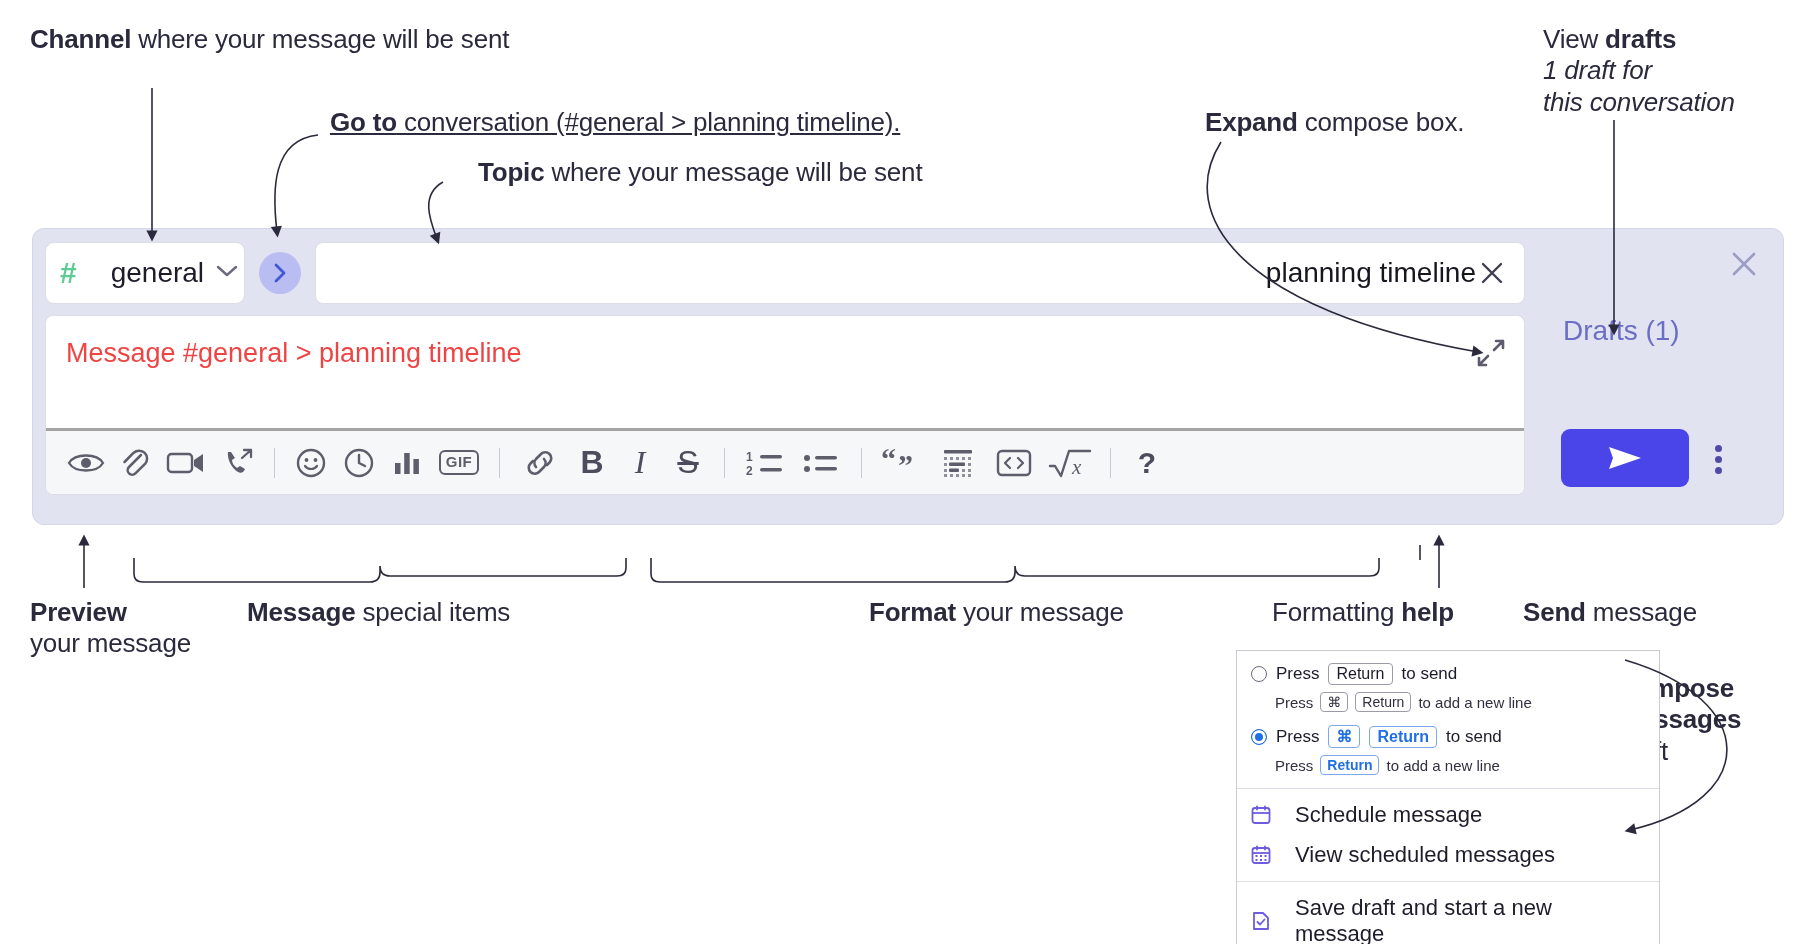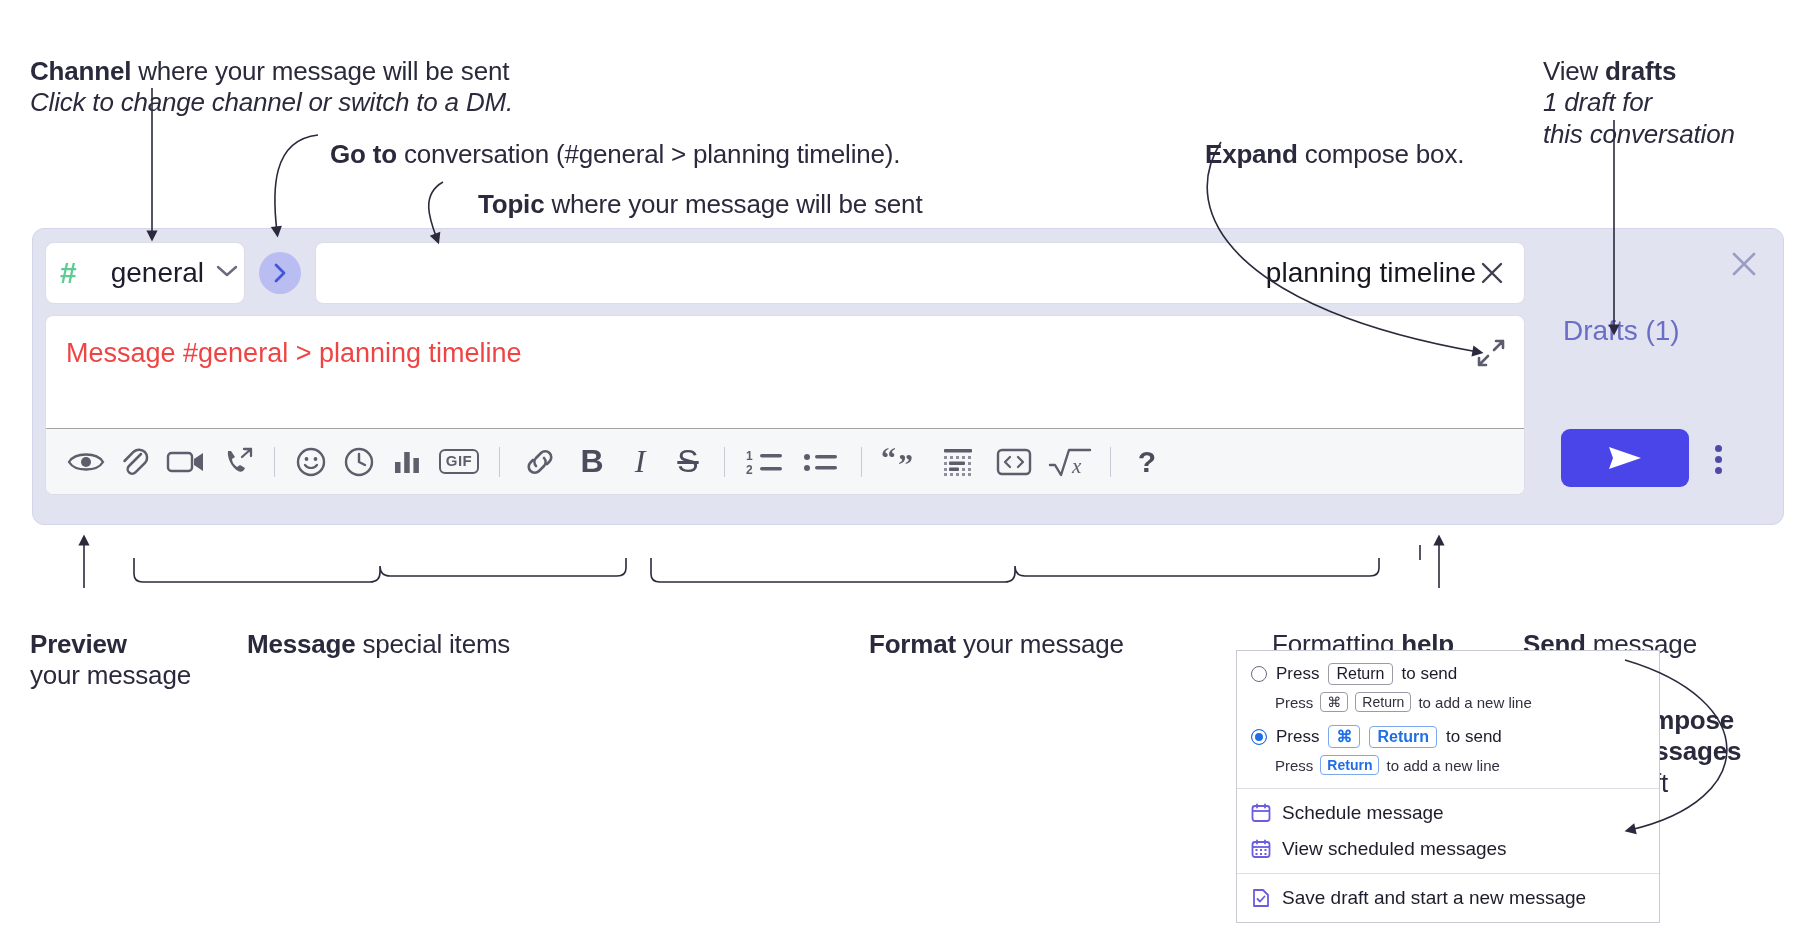--- a/index.html
+++ b/index.html
@@ -1,20 +1,20 @@
 <!DOCTYPE html>
 <html><head>
 <meta charset="utf-8">
 <style>
   html,body{margin:0;padding:0;}
   body{
     width:1814px;height:944px;background:#ffffff;position:relative;
     font-family:"Liberation Sans", sans-serif;color:#2b2a3d;overflow:hidden;
   }
-  .abs{position:absolute;margin-top:32px;}
+  .abs{position:absolute;}
   .ann{font-size:26px;line-height:1.21;color:#2b2a3d;letter-spacing:-0.2px;}
   .ann b{font-weight:700;}
   .ann i{font-style:italic;}
 
   
   #composer{
     position:absolute;left:32px;top:228px;width:1752px;height:297px;
     background:#e2e3f0;border:1px solid #d3d5e8;border-radius:12px;
     box-sizing:border-box;
   }
@@ -40,21 +40,21 @@
 
   #message-box{
     margin-top:11px;background:#fff;border:1px solid #dcdde9;border-radius:8px;
     position:relative;height:180px;box-sizing:border-box;
   }
   #placeholder{position:absolute;left:20px;top:22px;font-size:27px;color:#ef4444;}
   #expand-btn{position:absolute;right:18px;top:22px;cursor:pointer;color:#5c5c6e;}
 
   #toolbar{
     position:absolute;left:0;right:0;bottom:0;height:66px;background:#f6f7f9;
-    border-top:1px solid #a3a3a3;border-radius:0 0 7px 7px;
+    border-top:3px solid #a3a3a3;border-radius:0 0 7px 7px;
     display:flex;align-items:center;padding:0 16px;box-sizing:border-box;gap:0;
   }
   .tb{width:48px;height:48px;display:flex;align-items:center;justify-content:center;
       color:#5d5d6b;cursor:pointer;flex:none;}
   .tb.wide{width:56px;}
   .tbdiv{width:1px;height:30px;background:#c9cad4;margin:0 12px;flex:none;}
   .gifbox{border:2.5px solid #5d5d6b;border-radius:6px;font-size:15px;font-weight:700;
           letter-spacing:0.5px;padding:2px 5px;line-height:1.1;}
   .qhelp{font-size:30px;font-weight:600;color:#4c4c5c;}
 
@@ -76,35 +76,34 @@
   }
   .opt-row{display:flex;align-items:center;gap:9px;padding:6px 14px;}
   .radio{width:16px;height:16px;border-radius:50%;border:1.7px solid #6b6b7c;flex:none;
          box-sizing:border-box;cursor:pointer;}
   .radio.on{border-color:#1f6fe5;background:#1f6fe5;box-shadow:inset 0 0 0 3px #fff;}
   .kbd{border:1px solid #9b9ba8;border-radius:4px;padding:1px 7px;font-size:16px;background:#fff;}
   .kbd.blue{border-color:#7aa9f0;color:#1f6fe5;font-weight:600;}
   .sub{display:flex;align-items:center;gap:7px;padding:1px 14px 7px 38px;font-size:15px;color:#30303f;}
   .sub .kbd{font-size:14px;padding:1px 6px;}
   .menu-sep{height:1px;background:#dedee6;margin:6px 0;}
-  .menu-item{display:flex;align-items:center;gap:11px;padding:7px 14px;font-size:19px;cursor:pointer;}
+  .menu-item{display:flex;align-items:center;gap:24px;padding:7px 14px;font-size:22px;cursor:pointer;}
   .menu-item .mi-ico{color:#6b5ce0;display:flex;flex:none;}
 
   
   #overlay{position:absolute;left:0;top:0;width:1814px;height:944px;pointer-events:none;}
 </style>
 </head>
 <body>
 
 <div class="abs ann" style="left:30px;top:24px;">
   <div><b>Channel</b><span> where your message will be sent</span></div>
-  <div><i>Click to change channel or switch to a DM.</i></div>
-</div>
-
-<div class="abs ann" style="left:330px;top:107px;">
+</div>
+
+<div class="abs ann" style="left:330px;top:107px;text-decoration:underline;">
   <b>Go to</b><span> conversation (#general &gt; planning timeline).</span>
 </div>
 
 <div class="abs ann" style="left:478px;top:157px;">
   <b>Topic</b><span> where your message will be sent</span>
 </div>
 
 <div class="abs ann" style="left:1205px;top:107px;">
   <b>Expand</b><span> compose box.</span>
 </div>

